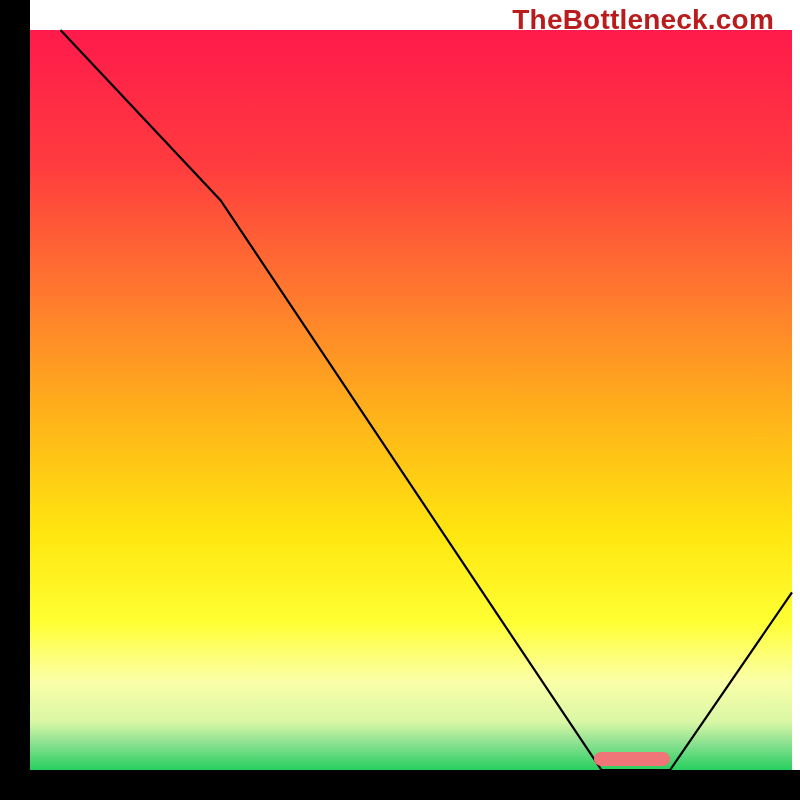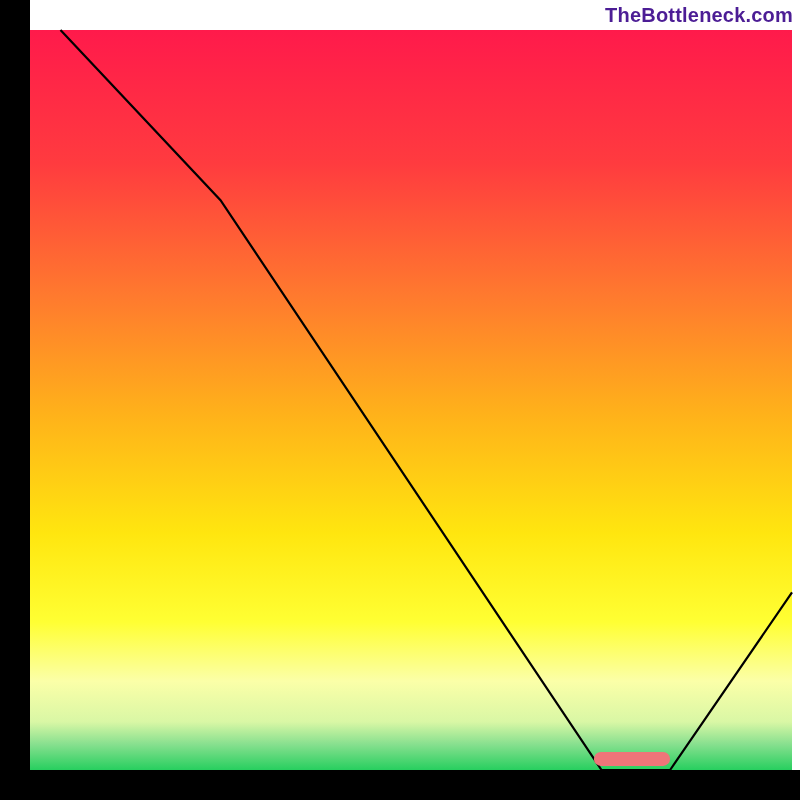--- a/index.html
+++ b/index.html
@@ -11,24 +11,24 @@
     background: #ffffff;
   }
   .chart-wrap {
     position: relative;
     width: 800px;
     height: 800px;
   }
   .attribution {
     position: absolute;
     top: 4px;
-    right: 7px;
-    font-size: 20px;
+    right: 26px;
+    font-size: 28px;
     font-weight: 600;
-    color: #4c1d95;
+    color: #b91c1c;
     letter-spacing: 0.2px;
   }
   svg.chart {
     display: block;
     width: 800px;
     height: 800px;
   }
 </style>
 </head>
 <body>

